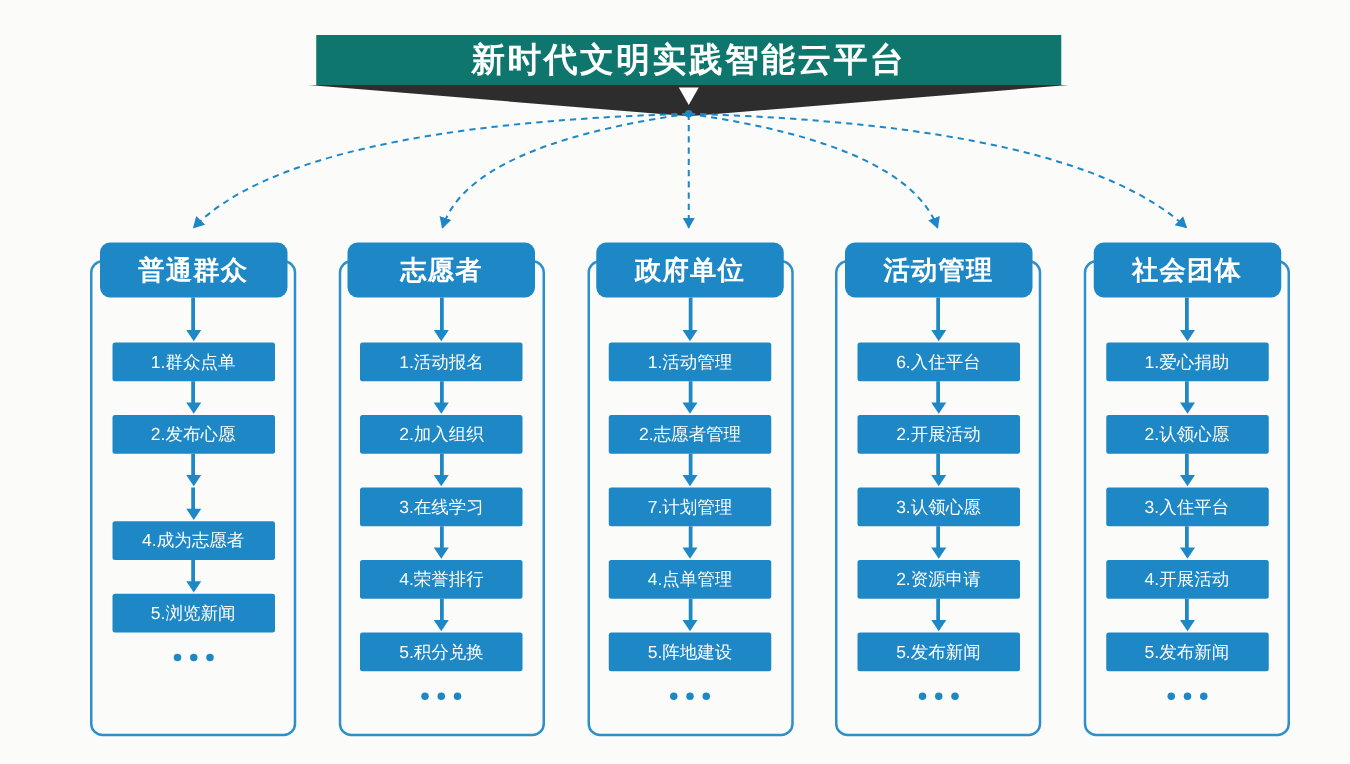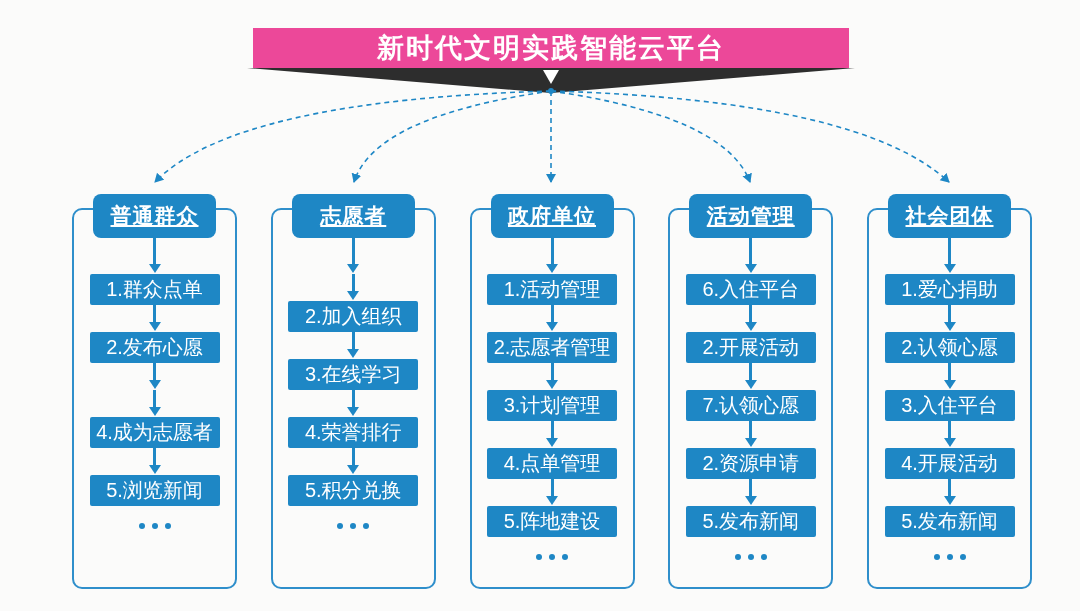--- a/index.html
+++ b/index.html
@@ -11,47 +11,47 @@
     position:relative;
     width:1080px;height:611px;
     background:#FBFBFA;
     overflow:hidden;
   }
   .connector-layer{
     position:absolute;left:0;top:0;width:1080px;height:611px;
   }
   .banner{
     position:absolute;left:253px;top:28px;width:596px;height:40px;
-    background:#ec4899;
+    background:#0f766e;
     display:flex;align-items:center;justify-content:center;
     color:#ffffff;font-size:27px;font-weight:bold;letter-spacing:2px;
     z-index:2;
   }
   .columns{
     position:absolute;left:72px;top:208px;width:960px;height:381px;
     display:flex;justify-content:space-between;
     z-index:2;
   }
   .col{
     width:165px;height:381px;box-sizing:border-box;
     border:2px solid #2F8FCB;border-radius:10px;
     display:flex;flex-direction:column;align-items:center;
     background:transparent;
   }
   .hdr{
-    width:123px;height:44px;margin-top:-16px;flex:none;
+    width:150px;height:44px;margin-top:-16px;flex:none;
     background:#1E87C5;border-radius:8px;
     display:flex;align-items:center;justify-content:center;
-    color:#ffffff;font-size:21px;font-weight:bold;letter-spacing:1px;text-decoration:underline;
+    color:#ffffff;font-size:21px;font-weight:bold;letter-spacing:1px;
   }
   .step{
     width:130px;height:31px;flex:none;
     background:#1E87C5;border-radius:2px;
     display:flex;align-items:center;justify-content:center;
-    color:#ffffff;font-size:20px;
+    color:#ffffff;font-size:14px;
   }
   .arrow{
     width:3px;flex:none;background:#1E87C5;position:relative;
   }
   .arrow::after{
     content:"";position:absolute;left:50%;top:100%;margin-top:-1px;
     transform:translateX(-50%);
     width:0;height:0;
     border:6px solid transparent;border-bottom:0;
     border-top:9px solid #1E87C5;
@@ -106,20 +106,21 @@
       <div class="dots">
         <span class="dot"></span>
         <span class="dot"></span>
         <span class="dot"></span>
       </div>
     </div>
 
     <div class="col">
       <div class="hdr">志愿者</div>
       <div class="arrow long"></div>
+      <div class="step">1.活动报名</div>
       <div class="arrow short"></div>
       <div class="step">2.加入组织</div>
       <div class="arrow short"></div>
       <div class="step">3.在线学习</div>
       <div class="arrow short"></div>
       <div class="step">4.荣誉排行</div>
       <div class="arrow short"></div>
       <div class="step">5.积分兑换</div>
       <div class="dots">
         <span class="dot"></span>
@@ -128,40 +129,40 @@
       </div>
     </div>
 
     <div class="col">
       <div class="hdr">政府单位</div>
       <div class="arrow long"></div>
       <div class="step">1.活动管理</div>
       <div class="arrow short"></div>
       <div class="step">2.志愿者管理</div>
       <div class="arrow short"></div>
-      <div class="step">3.计划管理</div>
+      <div class="step">7.计划管理</div>
       <div class="arrow short"></div>
       <div class="step">4.点单管理</div>
       <div class="arrow short"></div>
       <div class="step">5.阵地建设</div>
       <div class="dots">
         <span class="dot"></span>
         <span class="dot"></span>
         <span class="dot"></span>
       </div>
     </div>
 
     <div class="col">
       <div class="hdr">活动管理</div>
       <div class="arrow long"></div>
       <div class="step">6.入住平台</div>
       <div class="arrow short"></div>
       <div class="step">2.开展活动</div>
       <div class="arrow short"></div>
-      <div class="step">7.认领心愿</div>
+      <div class="step">3.认领心愿</div>
       <div class="arrow short"></div>
       <div class="step">2.资源申请</div>
       <div class="arrow short"></div>
       <div class="step">5.发布新闻</div>
       <div class="dots">
         <span class="dot"></span>
         <span class="dot"></span>
         <span class="dot"></span>
       </div>
     </div>

